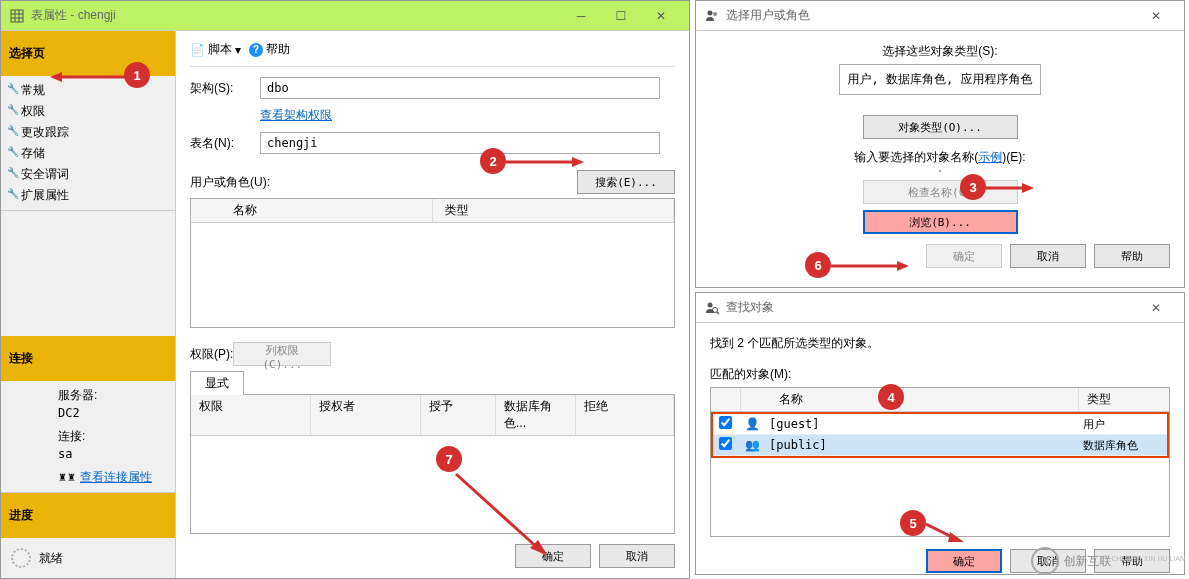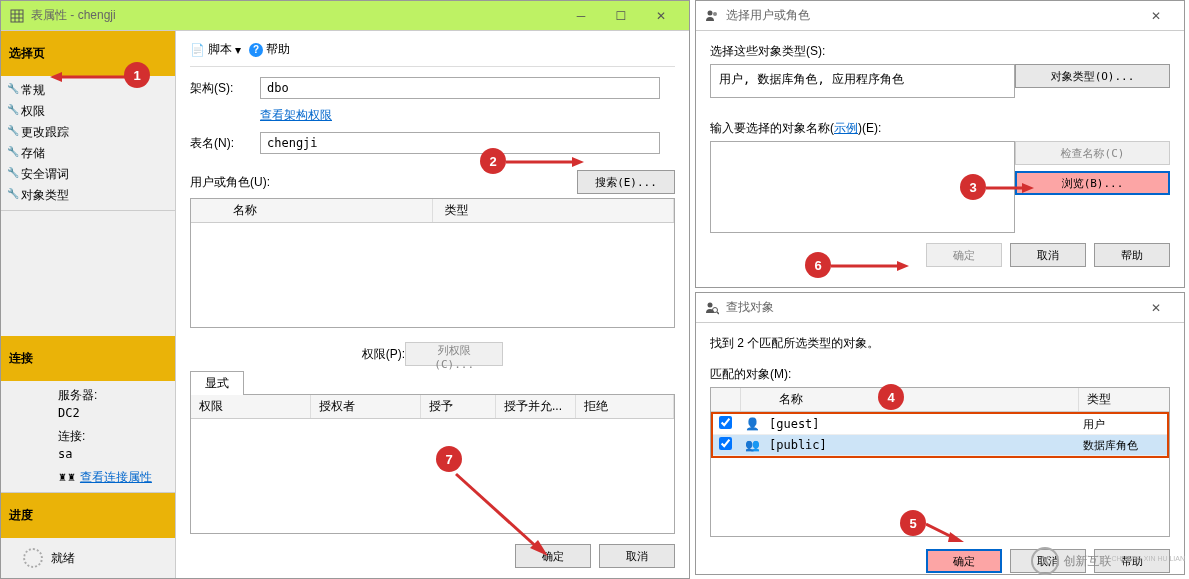--- a/index.html
+++ b/index.html
@@ -17,21 +17,21 @@
     .sidebar { width: 175px; background: #f0f0f0; border-right: 1px solid #ccc; display: flex; flex-direction: column; }
     .sb-section { border-bottom: 1px solid #ccc; }
     .sb-header { background: #eab308; padding: 14px 8px; font-weight: bold; }
     .sb-items { padding: 4px 0; }
     .sb-item { padding: 2px 8px 2px 20px; display: flex; align-items: center; gap: 4px; position: relative; }
     .sb-item .wrench { position: absolute; left: 6px; top: 3px; font-size: 10px; color: #444; }
     .sb-conn { padding: 6px 10px; margin-left: 47px; }
     .sb-conn-label { margin-bottom: 2px; }
     .sb-conn-val { margin-bottom: 8px; font-family: monospace; }
     .sb-link { color: #0066cc; text-decoration: underline; cursor: pointer; }
-    .sb-progress { padding: 10px; display: flex; align-items: center; gap: 8px; margin-left: 12px; }
+    .sb-progress { padding: 10px; display: flex; align-items: center; gap: 8px; }
     .spinner { width: 20px; height: 20px; border: 2px dotted #aaa; border-radius: 50%; }
     .sb-spacer { flex: 1; }
     
     .main { flex: 1; padding: 10px 14px; display: flex; flex-direction: column; }
     .toolbar { display: flex; align-items: center; gap: 8px; padding-bottom: 8px; }
     .tb-item { display: flex; align-items: center; gap: 3px; cursor: pointer; }
     .help-icn { width: 14px; height: 14px; border-radius: 50%; background: #1e90ff; color: #fff; display: inline-flex; align-items: center; justify-content: center; font-size: 10px; font-weight: bold; }
     .hr { height: 1px; background: #ddd; margin-bottom: 10px; }
     
     .form-row { display: flex; align-items: center; margin-bottom: 6px; }
@@ -42,35 +42,35 @@
     .btn { height: 24px; padding: 0 12px; border: 1px solid #999; background: #e8e8e8; cursor: pointer; font-family: monospace; font-size: 11px; }
     .btn-primary { border: 2px solid #0066cc; background: #fca5a5; }
     .btn-disabled { background: #f0f0f0; color: #888; border-color: #ccc; }
     
     .user-role-row { display: flex; align-items: center; justify-content: space-between; margin-top: 10px; margin-bottom: 4px; }
     .grid { border: 1px solid #aaa; background: #fff; }
     .grid-head { display: flex; background: #f5f5f5; border-bottom: 1px solid #ccc; }
     .grid-col { padding: 3px 12px; border-right: 1px solid #ddd; }
     .grid1 { height: 130px; }
     
-    .perm-row { display: flex; align-items: center; justify-content: center; margin-top: 14px; margin-bottom: 4px; }
+    .perm-row { display: flex; align-items: center; justify-content: flex-start; margin-top: 14px; margin-bottom: 4px; }
     .perm-box { border: 1px solid #aaa; height: 140px; }
     .tab { display: inline-block; padding: 3px 14px; border: 1px solid #aaa; border-bottom: none; background: #fff; position: relative; top: 1px; }
     .perm-head { display: flex; background: #f5f5f5; border-bottom: 1px solid #ccc; }
     .perm-col { padding: 3px 8px; border-right: 1px solid #ddd; }
     
     .btn-row { display: flex; justify-content: flex-end; gap: 8px; margin-top: auto; padding-top: 10px; }
     
     
     .win2 { position: absolute; left: 695px; top: 0; width: 490px; height: 288px; border: 1px solid #999; background: #fff; }
     .titlebar2 { background: #fff; color: #333; }
     .win2-body { padding: 12px 14px; }
-    .w2-label { margin-bottom: 4px; }
+    .w2-label { margin-bottom: 4px; text-align: center; }
     .w2-box { border: 1px solid #aaa; height: 50px; padding: 6px 8px; background: #fff; margin-bottom: 12px; font-family: monospace; font-size: 12px; }
-    .w2-row { display: flex; align-items: flex-start; margin-bottom: 10px; }
+    .w2-row { display: flex; gap: 8px; align-items: center; margin-bottom: 10px; flex-direction: column; }
     .w2-textarea { flex: 1; height: 92px; border: 1px solid #aaa; background: #fff; }
     .w2-btns { display: flex; flex-direction: column; gap: 6px; width: 155px; }
     .w2-footer { display: flex; justify-content: flex-end; gap: 8px; }
     
     
     .win3 { position: absolute; left: 695px; top: 292px; width: 490px; height: 283px; border: 1px solid #999; background: #fff; }
     .win3-body { padding: 12px 14px; }
     .w3-grid { border: 1px solid #aaa; height: 150px; background: #fff; margin-top: 4px; margin-bottom: 12px; }
     .w3-head { display: flex; background: #f5f5f5; border-bottom: 1px solid #ccc; }
     .w3-col-chk { width: 30px; padding: 3px; border-right: 1px solid #ddd; }
@@ -136,21 +136,21 @@
           <div class="sb-item">
               <span class="wrench">🔧</span>
               <span>存储</span>
             </div>
           <div class="sb-item">
               <span class="wrench">🔧</span>
               <span>安全谓词</span>
             </div>
           <div class="sb-item">
               <span class="wrench">🔧</span>
-              <span>对象类型</span>
+              <span>扩展属性</span>
             </div>
         </div>
       </div>
       <div class="sb-spacer"></div>
       <div class="sb-section">
         <div class="sb-header">连接</div>
         <div class="sb-conn">
           <div class="sb-conn-label">服务器:</div>
           <div class="sb-conn-val">DC2</div>
           <div class="sb-conn-label">连接:</div>
@@ -208,21 +208,21 @@
         <span>权限(P):</span>
         <button class="btn btn-disabled" style="width:98px;">列权限(C)...</button>
       </div>
       <div>
         <div class="tab">显式</div>
         <div class="perm-box">
           <div class="perm-head">
             <div class="perm-col" style="width:120px;">权限</div>
             <div class="perm-col" style="width:110px;">授权者</div>
             <div class="perm-col" style="width:75px;">授予</div>
-            <div class="perm-col" style="width:80px;">授予并允...</div>
+            <div class="perm-col" style="width:80px;">数据库角色...</div>
             <div class="perm-col" style="flex:1;">拒绝</div>
           </div>
         </div>
       </div>
 
       <div class="btn-row">
         <button class="btn" style="width:76px;">确定</button>
         <button class="btn" style="width:76px;">取消</button>
       </div>
     </div>

